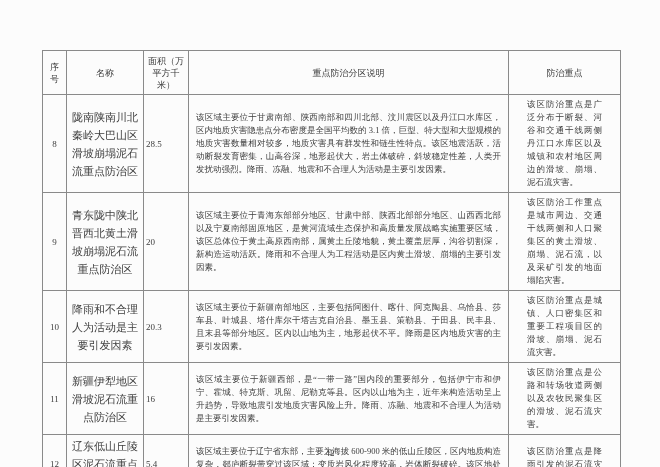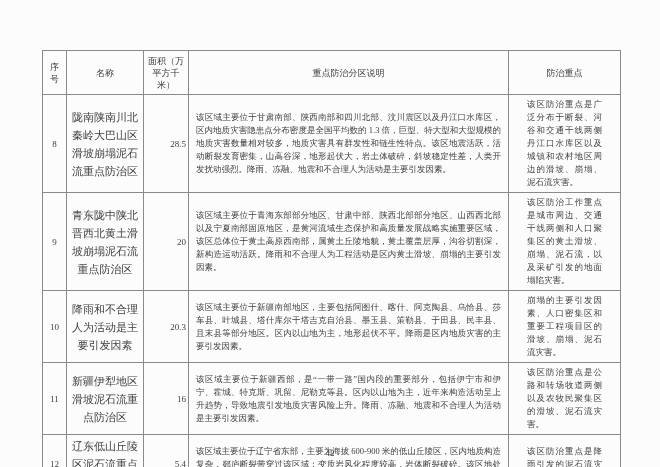--- a/index.html
+++ b/index.html
@@ -49,21 +49,21 @@
     padding: 2px;
   }
   td.col-name {
     font-size: 11px;
     line-height: 18px;
     text-align: center;
     padding: 2px 4px;
   }
   td.col-area {
     font-size: 9px;
-    text-align: right;
+    text-align: left;
     padding: 2px;
   }
   td.col-desc {
     font-size: 8.5px;
     line-height: 13px;
     text-align: justify;
     text-justify: inter-ideograph;
     padding: 3px 7px;
   }
   td.col-focus {
@@ -109,38 +109,38 @@
         <th>名称</th>
         <th>面积（万平方千米）</th>
         <th>重点防治分区说明</th>
         <th>防治重点</th>
       </tr>
 
       <tr class="row-8">
         <td class="col-index">8</td>
         <td class="col-name">陇南陕南川北秦岭大巴山区滑坡崩塌泥石流重点防治区</td>
         <td class="col-area">28.5</td>
-        <td class="col-desc">该区域主要位于甘肃南部、陕西南部和四川北部、汶川震区以及丹江口水库区，区内地质灾害隐患点分布密度是全国平均数的 1.3 倍，巨型、特大型和大型规模的地质灾害数量相对较多，地质灾害具有群发性和链生性特点。该区地震活跃，活动断裂发育密集，山高谷深，地形起伏大，岩土体破碎，斜坡稳定性差，人类开发扰动强烈。降雨、冻融、地震和不合理人为活动是主要引发因素。</td>
+        <td class="col-desc">该区域主要位于甘肃南部、陕西南部和四川北部、汶川震区以及丹江口水库区，区内地质灾害隐患点分布密度是全国平均数的 3.1 倍，巨型、特大型和大型规模的地质灾害数量相对较多，地质灾害具有群发性和链生性特点。该区地震活跃，活动断裂发育密集，山高谷深，地形起伏大，岩土体破碎，斜坡稳定性差，人类开发扰动强烈。降雨、冻融、地震和不合理人为活动是主要引发因素。</td>
         <td class="col-focus">该区防治重点是广泛分布于断裂、河谷和交通干线两侧丹江口水库区以及城镇和农村地区周边的滑坡、崩塌、泥石流灾害。</td>
       </tr>
 
       <tr class="row-9">
         <td class="col-index">9</td>
         <td class="col-name">青东陇中陕北晋西北黄土滑坡崩塌泥石流重点防治区</td>
         <td class="col-area">20</td>
         <td class="col-desc">该区域主要位于青海东部部分地区、甘肃中部、陕西北部部分地区、山西西北部以及宁夏南部固原地区，是黄河流域生态保护和高质量发展战略实施重要区域，该区总体位于黄土高原西南部，属黄土丘陵地貌，黄土覆盖层厚，沟谷切割深，新构造运动活跃。降雨和不合理人为工程活动是区内黄土滑坡、崩塌的主要引发因素。</td>
         <td class="col-focus">该区防治工作重点是城市周边、交通干线两侧和人口聚集区的黄土滑坡、崩塌、泥石流，以及采矿引发的地面塌陷灾害。</td>
       </tr>
 
       <tr class="row-10">
         <td class="col-index">10</td>
         <td class="col-name">降雨和不合理人为活动是主要引发因素</td>
         <td class="col-area">20.3</td>
         <td class="col-desc">该区域主要位于新疆南部地区，主要包括阿图什、喀什、阿克陶县、乌恰县、莎车县、叶城县、塔什库尔干塔吉克自治县、墨玉县、策勒县、于田县、民丰县、且末县等部分地区。区内以山地为主，地形起伏不平。降雨是区内地质灾害的主要引发因素。</td>
-        <td class="col-focus">崩塌的主要引发因素、人口密集区和重要工程项目区的滑坡、崩塌、泥石流灾害。</td>
+        <td class="col-focus">该区防治重点是城镇、人口密集区和重要工程项目区的滑坡、崩塌、泥石流灾害。</td>
       </tr>
 
       <tr class="row-11">
         <td class="col-index">11</td>
         <td class="col-name">新疆伊犁地区滑坡泥石流重点防治区</td>
         <td class="col-area">16</td>
         <td class="col-desc">该区域主要位于新疆西部，是“一带一路”国内段的重要部分，包括伊宁市和伊宁、霍城、特克斯、巩留、尼勒克等县。区内以山地为主，近年来构造活动呈上升趋势，导致地震引发地质灾害风险上升。降雨、冻融、地震和不合理人为活动是主要引发因素。</td>
         <td class="col-focus">该区防治重点是公路和转场牧道两侧以及农牧民聚集区的滑坡、泥石流灾害。</td>
       </tr>
 

